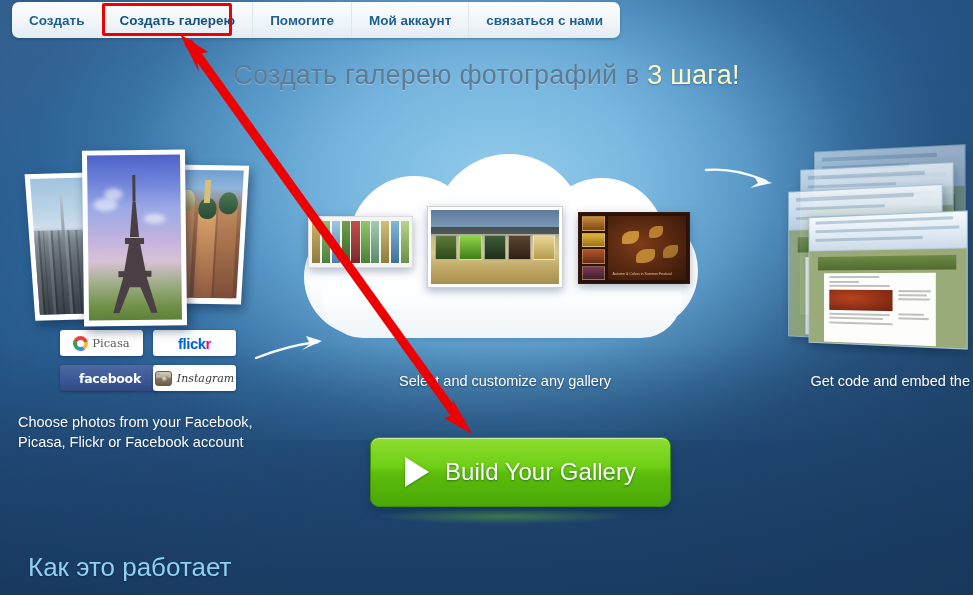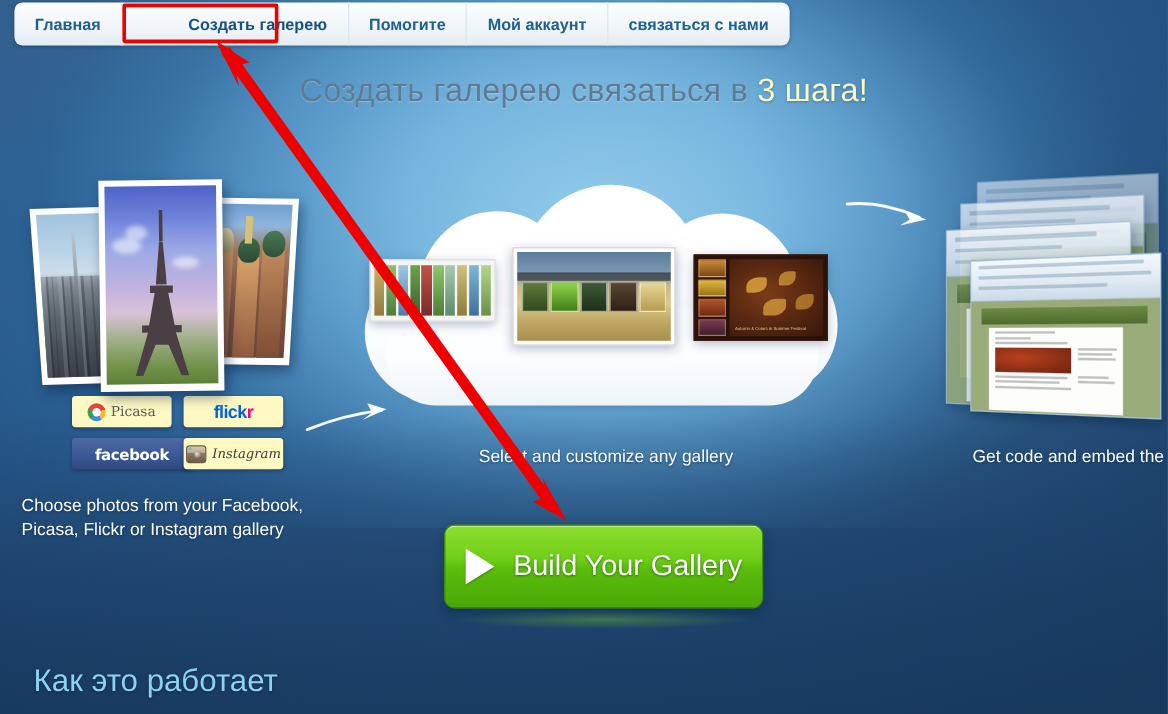--- a/index.html
+++ b/index.html
@@ -32,21 +32,21 @@
 
   
   .navbar{position:absolute;left:12px;top:2px;height:36px;
     background:linear-gradient(180deg,#fbfdfe 0%,#f2f6f9 52%,#e3ecf2 100%);
     border-radius:7px;display:flex;align-items:stretch;
     box-shadow:0 1px 3px rgba(10,40,70,.35);}
   .navitem{display:flex;align-items:center;padding:0 17px;font-size:13.5px;
     color:#1d5f8f;font-weight:bold;white-space:nowrap;cursor:pointer;
     border-right:1px solid #dbe6ee;position:relative;}
   .navitem:last-child{border-right:none;}
-  .navitem.sel{color:#15527f;margin-left:38px;}
+  .navitem.sel{color:#15527f;}
   .nav-highlight{position:absolute;left:102px;top:3px;width:130px;height:33px;
     border:3px solid #ef0000;box-sizing:border-box;border-radius:2px;pointer-events:none;}
 
   
   .headline{position:absolute;left:0;top:60px;width:973px;text-align:center;
     font-size:27px;letter-spacing:.2px;white-space:nowrap;}
   .headline .dim{color:#5e7b93;text-shadow:0 1px 1px rgba(255,255,255,.30);}
   .headline .hl{color:#fef9c3;text-shadow:0 1px 2px rgba(30,70,110,.45);}
 
   
@@ -73,21 +73,21 @@
   .im-eif{background:linear-gradient(180deg,#4e63c8 0%,#6f82da 16%,#9aa8e6 32%,#c3b3de 52%,#d8c2d8 64%,#9fae86 78%,#6f9047 92%,#5d8038 100%);position:relative;}
   .im-eif .cld{position:absolute;border-radius:50%;background:rgba(255,255,255,.55);filter:blur(2px);}
 
   
   .im-sb{background:linear-gradient(180deg,#6f9fd1 0%,#8fb5dc 14%,#a07a5e 30%,#8d5c46 52%,#7a4e3c 74%,#6b4536 100%);position:relative;}
   .im-sb .dome{position:absolute;border-radius:50% 50% 45% 45%;}
   .im-sb .twr{position:absolute;}
 
   
   .badges{position:absolute;left:60px;top:330px;width:180px;}
-  .badge{position:absolute;background:#fef9c3;border-radius:3px;
+  .badge{position:absolute;background:#ffffff;border-radius:3px;
     box-shadow:0 1px 3px rgba(8,32,60,.45);display:flex;align-items:center;justify-content:center;}
   .b-picasa{left:0;top:0;width:83px;height:26px;gap:4px;}
   .b-flickr{left:93px;top:0;width:83px;height:26px;}
   .b-fb{left:0;top:35px;width:100px;height:26px;
     background:linear-gradient(180deg,#4e69a2 0%,#3b5998 55%,#31497e 100%);}
   .b-ig{left:93px;top:35px;width:83px;height:26px;gap:5px;}
   .picasa-mark{width:15px;height:15px;border-radius:50%;position:relative;overflow:hidden;
     background:conic-gradient(#e8453c 0deg 72deg,#f9bb2d 72deg 144deg,#4285f4 144deg 216deg,#31a350 216deg 288deg,#e8453c 288deg 360deg);}
   .picasa-mark::after{content:"";position:absolute;left:4px;top:4px;width:7px;height:7px;border-radius:50%;background:#fff;}
   .picasa-txt{font-size:11.5px;color:#5a5a5a;font-family:"DejaVu Serif",serif;}
@@ -157,21 +157,21 @@
   .warrow{position:absolute;}
 
   
   .cap-text{position:absolute;color:#ffffff;font-size:14.5px;line-height:20px;
     text-shadow:0 1px 2px rgba(10,40,75,.65);}
   .cap-left{left:18px;top:412px;width:345px;text-align:left;}
   .cap-mid{left:360px;top:371px;width:290px;text-align:center;}
   .cap-right{left:690px;top:371px;width:280px;text-align:right;}
 
   
-  .cta{position:absolute;left:370px;top:437px;width:266px;height:70px;border-radius:9px;
+  .cta{position:absolute;left:370px;top:437px;width:301px;height:70px;border-radius:9px;
     background:linear-gradient(180deg,#8ede2f 0%,#6fce16 42%,#5bbd0c 52%,#4aa806 100%);
     border:1px solid #3f8f06;box-sizing:border-box;cursor:pointer;
     display:flex;align-items:center;justify-content:center;gap:16px;
     box-shadow:0 4px 9px rgba(10,40,70,.45),inset 0 1px 0 rgba(255,255,255,.55);}
   .cta .tri{width:0;height:0;border-left:24px solid #fff;
     border-top:15px solid transparent;border-bottom:15px solid transparent;
     filter:drop-shadow(0 1px 1px rgba(30,80,20,.5));}
   .cta .lbl{font-size:24px;color:#fff;text-shadow:0 1px 2px rgba(35,85,25,.75);white-space:nowrap;}
   .cta-refl{position:absolute;left:378px;top:508px;width:250px;height:16px;border-radius:50%;
     background:radial-gradient(ellipse at center,rgba(120,210,40,.40),rgba(120,210,40,0) 72%);}
@@ -362,41 +362,41 @@
           <span class="ln" style="left:68%;top:36%;width:27%"></span>
           <span class="ln" style="left:68%;top:56%;width:22%"></span>
           <span class="ln" style="left:68%;top:62%;width:26%"></span>
         </div>
       </div>
     </div>
   </div>
 
   <div class="cap-text cap-left">
     <div>Choose photos from your Facebook,</div>
-    <div>Picasa, Flickr or Instagram gallery</div>
+    <div>Picasa, Flickr or Facebook account</div>
   </div>
   <div class="cap-text cap-mid">Select and customize any gallery</div>
   <div class="cap-text cap-right">
     <div>Get code and embed the</div>
   </div>
 
   <div class="cta-refl"></div>
   <div class="cta">
     <span class="tri"></span>
     <span class="lbl">Build Your Gallery</span>
   </div>
 
   <div class="how">Как это работает</div>
 
   <div class="headline">
-    <span class="dim">Создать галерею связаться в </span><span class="hl">3 шага!</span>
+    <span class="dim">Создать галерею фотографий в </span><span class="hl">3 шага!</span>
   </div>
 
   <div class="navbar">
-    <div class="navitem">Главная</div>
+    <div class="navitem">Создать</div>
     <div class="navitem sel">Создать галерею</div>
     <div class="navitem">Помогите</div>
     <div class="navitem">Мой аккаунт</div>
     <div class="navitem">связаться с нами</div>
   </div>
   <div class="nav-highlight"></div>
 
   <svg class="redarrow" viewBox="0 0 973 595">
     <line x1="188" y1="42" x2="462" y2="424" stroke="#ef0000" stroke-width="9"></line>
     <polygon points="180,34 208,52 196,55 199,72" fill="#ef0000"></polygon>

